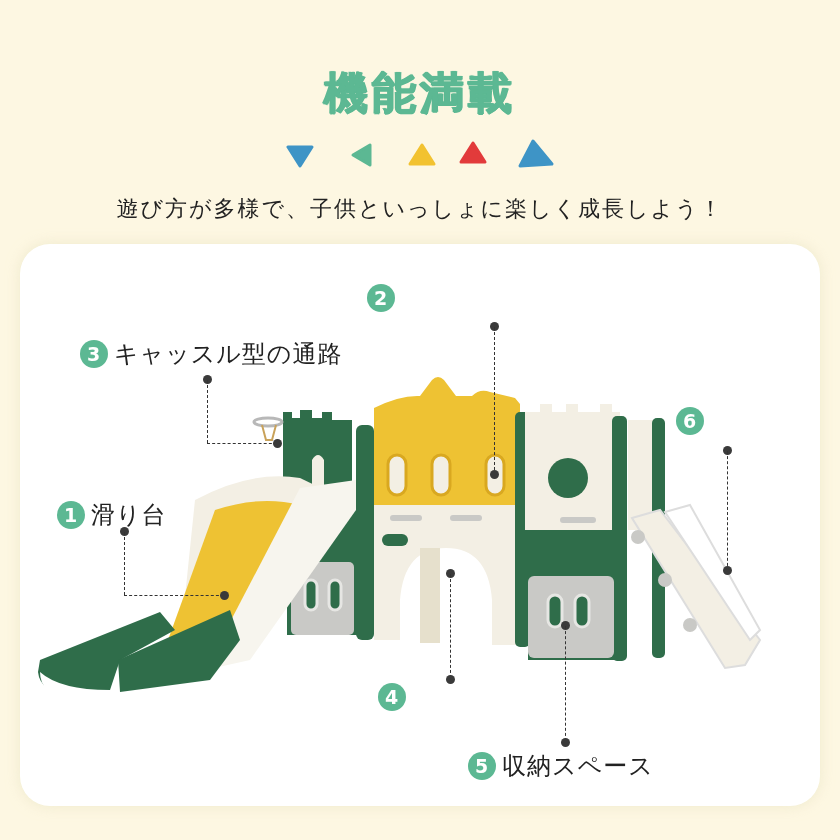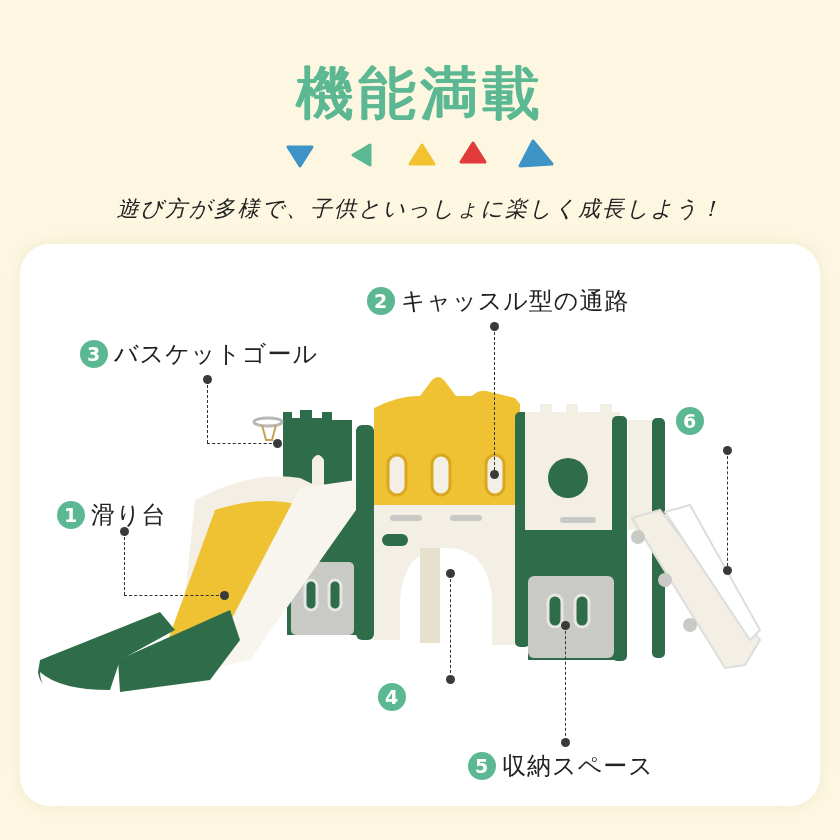--- a/index.html
+++ b/index.html
@@ -1,21 +1,21 @@
 <!DOCTYPE html>
 <html><head>
 <meta charset="utf-8">
 <style>
   html,body{margin:0;padding:0;}
   body{width:840px;height:840px;background:#fdf7e2;position:relative;overflow:hidden;font-family:"DejaVu Sans","Liberation Sans",sans-serif;}
-  .title{position:absolute;left:0;top:55px;width:840px;text-align:center;font-size:58px;font-weight:normal;color:#5cb893;letter-spacing:4px;line-height:76px;
+  .title{position:absolute;left:0;top:55px;width:840px;text-align:center;font-size:44px;font-weight:bold;color:#5cb893;letter-spacing:4px;line-height:76px;
     text-shadow:0 0 1px #5cb893,1px 0 0 #5cb893,-1px 0 0 #5cb893,0 1px 0 #5cb893;}
   .tris{position:absolute;top:138px;left:0;width:840px;height:36px;}
   .tri{position:absolute;}
-  .subtitle{position:absolute;left:0;top:191px;width:840px;text-align:center;font-size:22px;color:#222;letter-spacing:2px;line-height:36px;font-style:italic;}
+  .subtitle{position:absolute;left:0;top:191px;width:840px;text-align:center;font-size:22px;color:#222;letter-spacing:2px;line-height:36px;}
   .card{position:absolute;left:20px;top:244px;width:800px;height:562px;background:#fff;border-radius:30px;box-shadow:0 0 14px rgba(230,225,190,0.6);}
   .callout{position:absolute;display:flex;align-items:center;font-size:24px;color:#222;line-height:34px;letter-spacing:1px;white-space:nowrap;}
   .num{width:28px;height:28px;border-radius:50%;background:#5cb893;color:#fff;font-size:19px;font-weight:bold;display:flex;align-items:center;justify-content:center;margin-right:6px;}
   .dot{position:absolute;width:9px;height:9px;border-radius:50%;background:#3a3a3a;}
   .vline{position:absolute;border-left:1.6px dashed #333;width:0;}
   .hline{position:absolute;border-top:1.6px dashed #333;height:0;}
   svg.play{position:absolute;left:0;top:0;}
 </style>
 </head>
 <body>
@@ -122,25 +122,24 @@
 <div class="dot" style="left:723px;top:446px"></div>
 <div class="vline" style="left:727px;top:451px;height:120px"></div>
 <div class="dot" style="left:723px;top:566px"></div>
 
 <div class="callout" style="left:57px;top:498px">
   <span class="num">1</span>
   <span>滑り台</span>
 </div>
 <div class="callout" style="left:367px;top:284px">
   <span class="num">2</span>
-  <span>キャッスル型の通路</span>
 </div>
 <div class="callout" style="left:80px;top:337px">
   <span class="num">3</span>
-  <span>バスケットゴール</span>
+  <span>キャッスル型の通路</span>
 </div>
 <div class="callout" style="left:378px;top:683px">
   <span class="num">4</span>
 </div>
 <div class="callout" style="left:468px;top:749px">
   <span class="num">5</span>
   <span>収納スペース</span>
 </div>
 <div class="callout" style="left:676px;top:407px">
   <span class="num">6</span>

